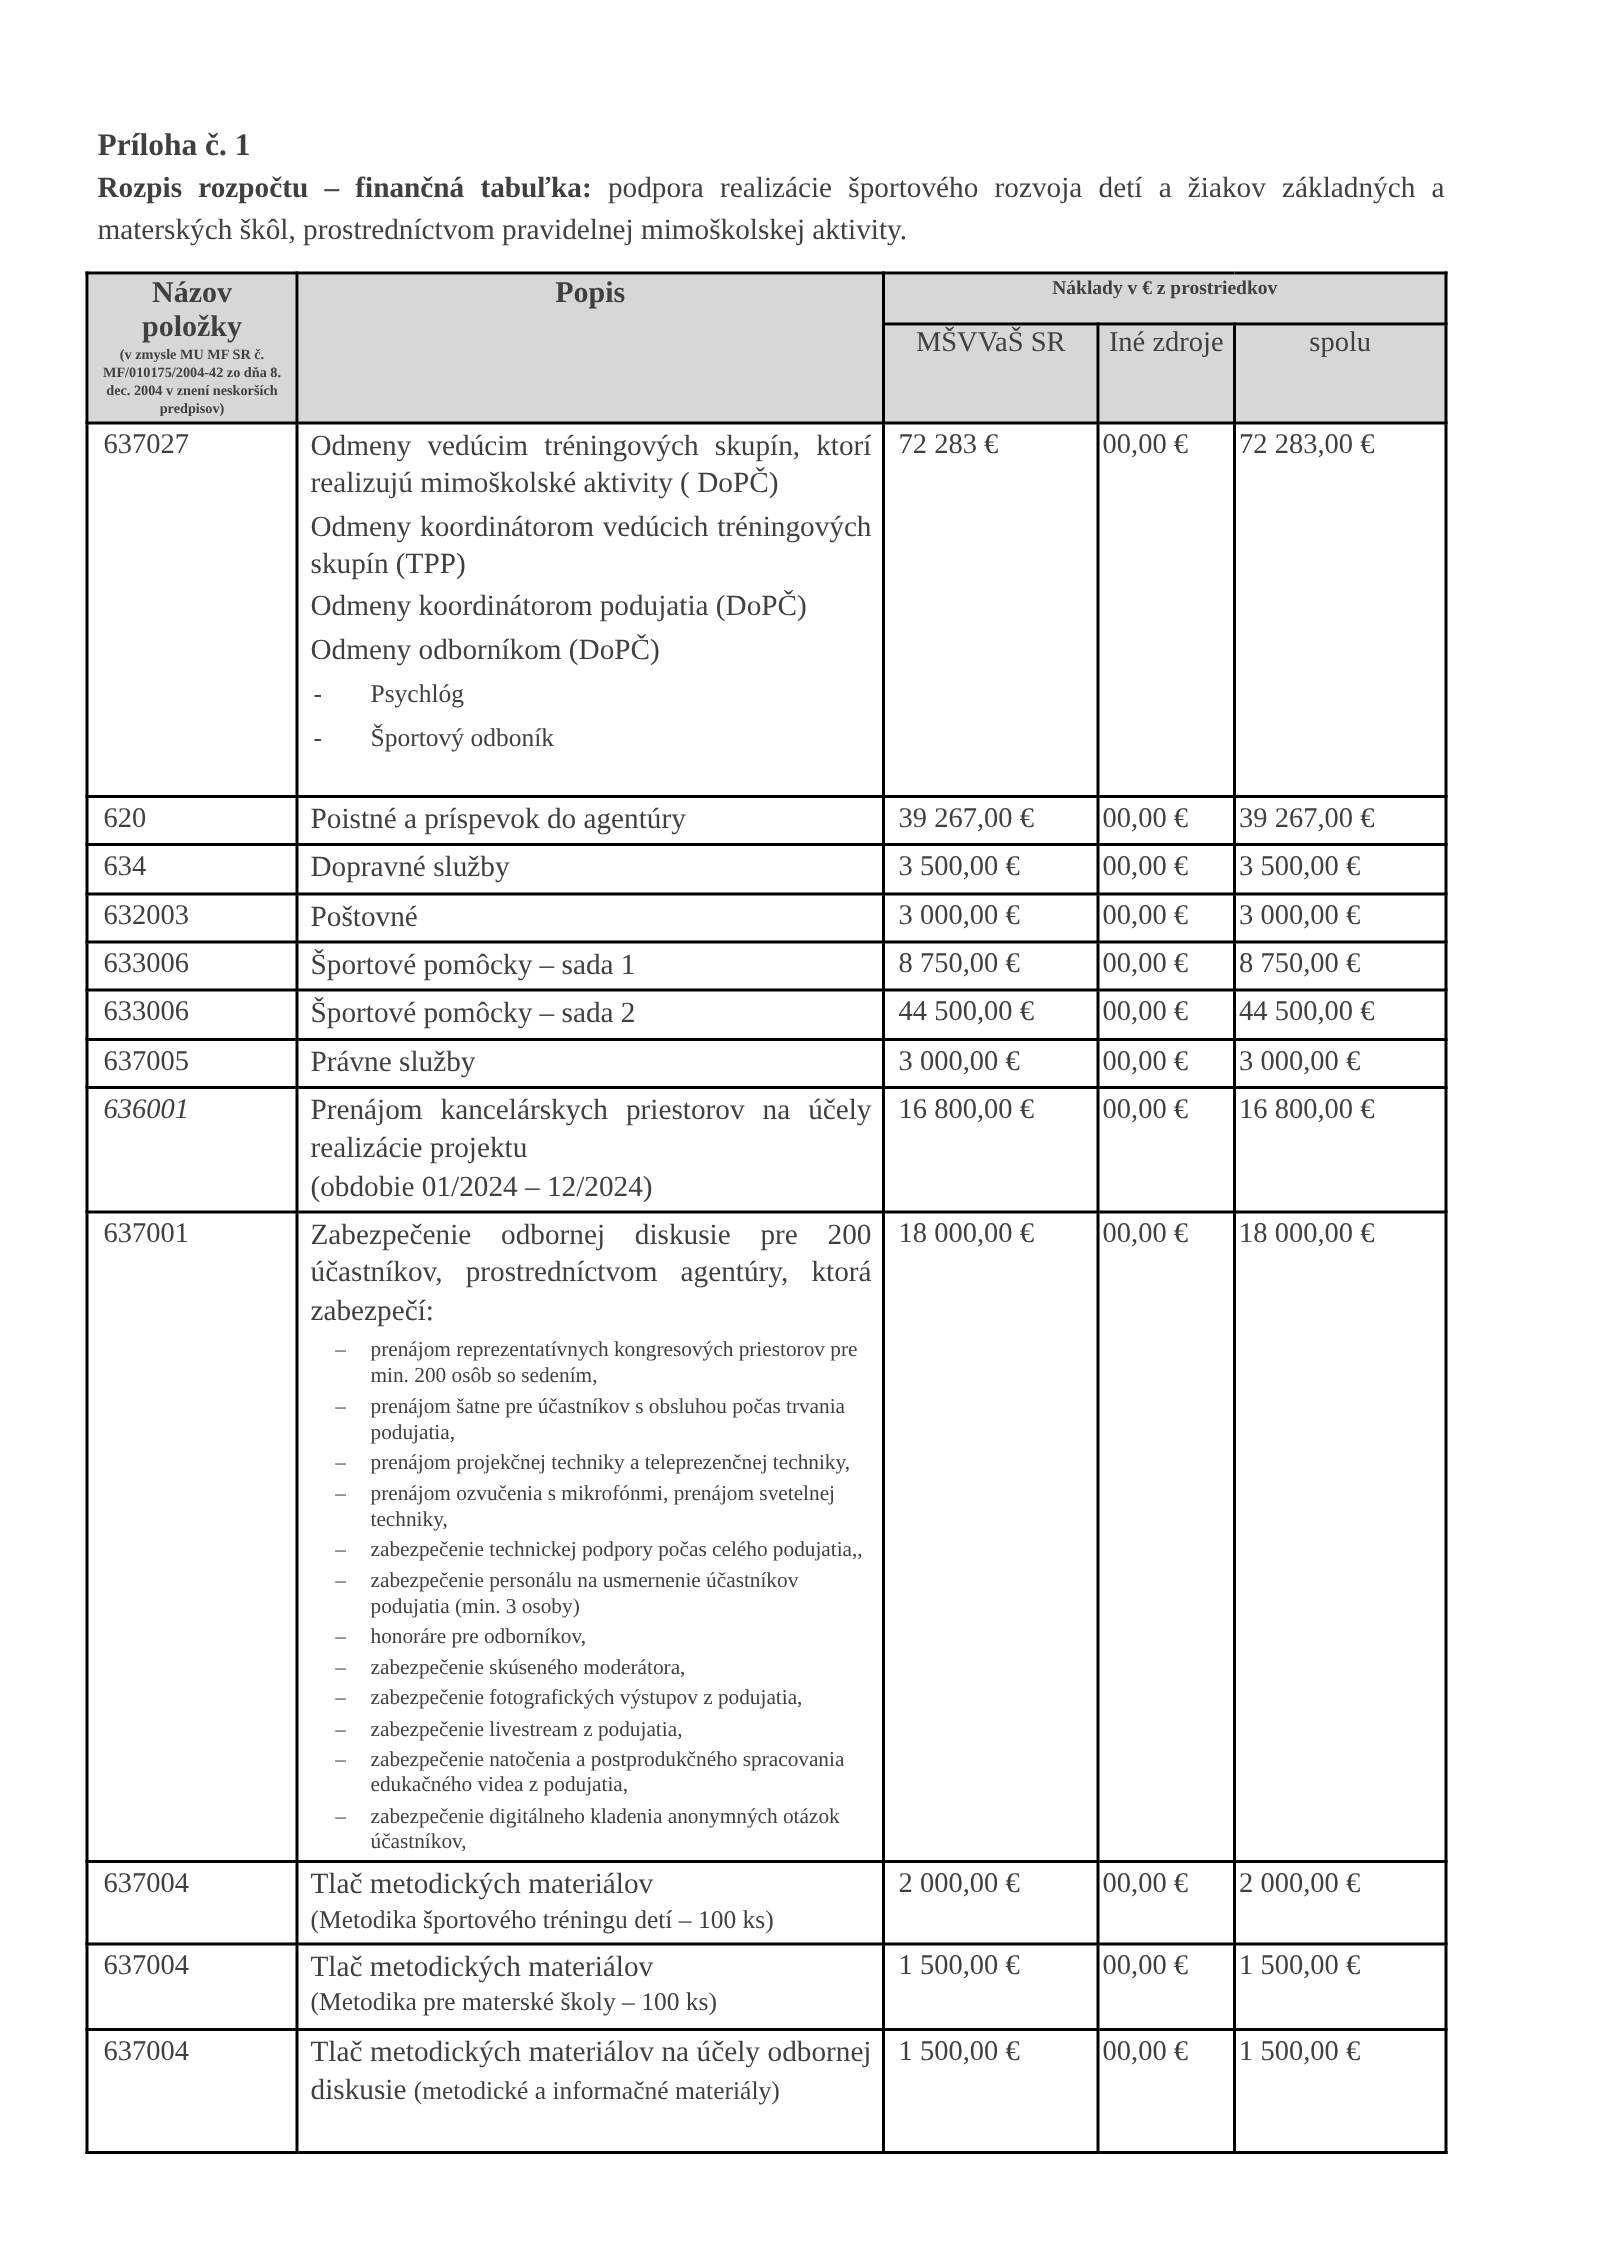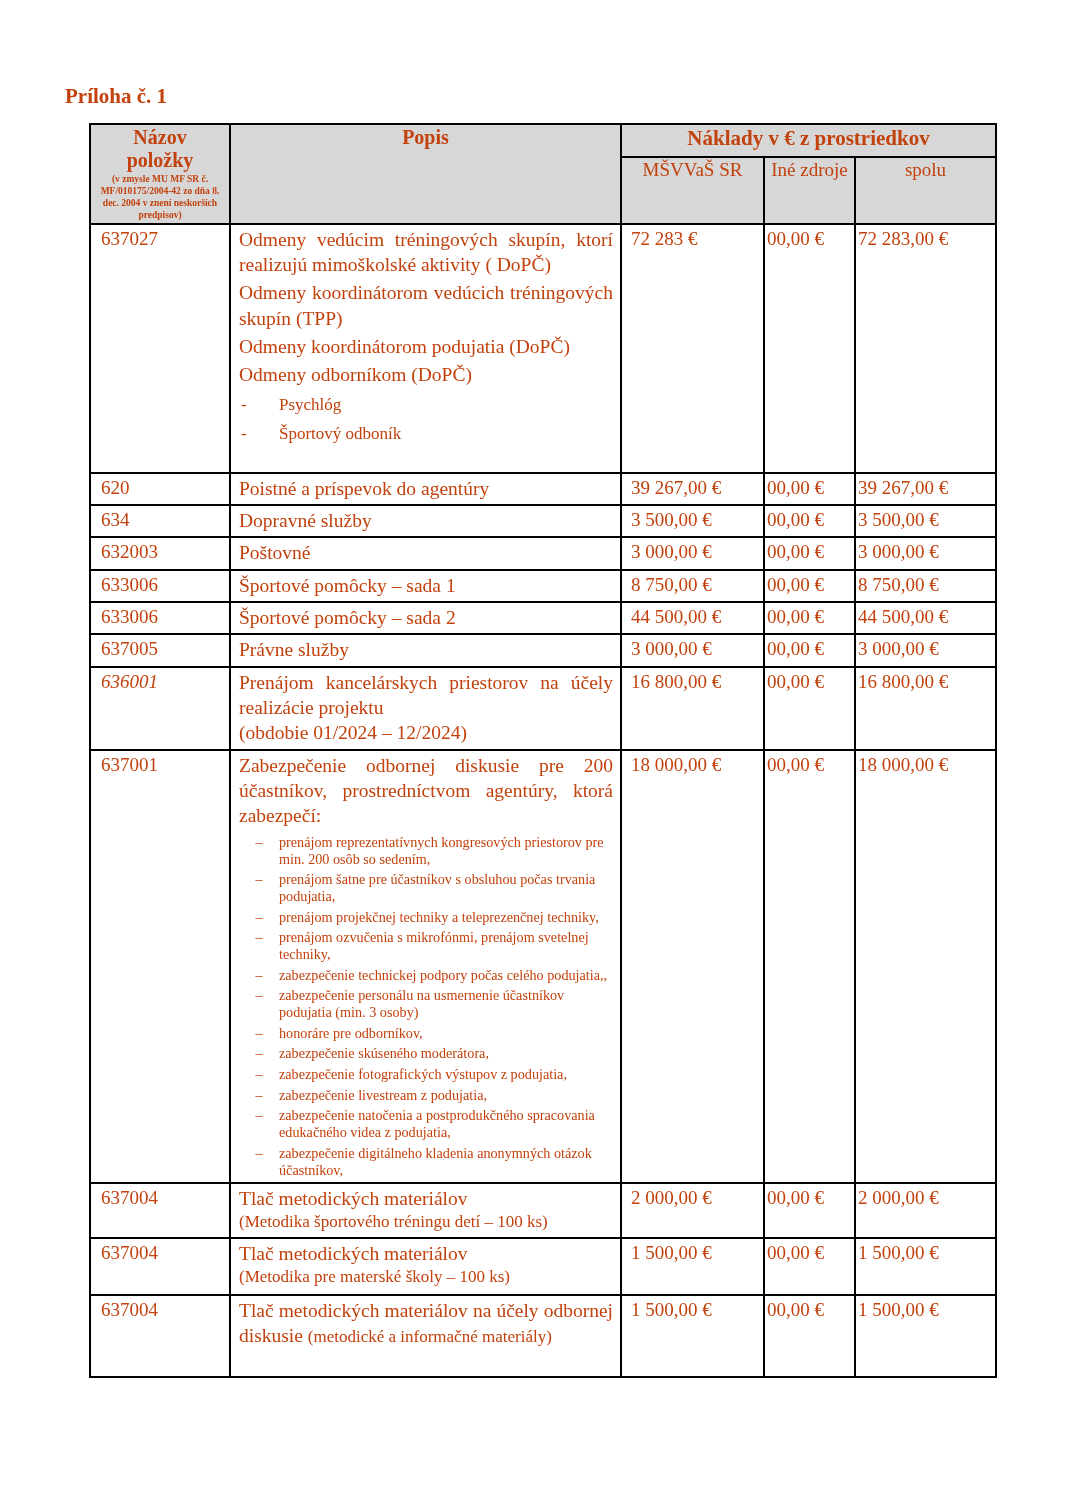--- a/index.html
+++ b/index.html
@@ -1,31 +1,31 @@
 <!DOCTYPE html>
 <html><head>
 <meta charset="utf-8">
 <style>
   html,body{margin:0;padding:0;background:#ffffff;}
   .page{position:relative;width:1080px;height:1499px;background:#ffffff;overflow:hidden;
-        font-family:"Liberation Serif", serif;color:#c2410c;}
+        font-family:"Liberation Serif", serif;color:#404040;}
   .content{position:absolute;left:57px;top:84px;width:906px;}
   .doc-head{padding-left:8px;}
   .attachment{font-size:21px;font-weight:bold;margin:0 0 3px 0;}
   .intro{font-size:19.5px;line-height:1.42;margin:0;text-align:justify;}
   .intro .b{font-weight:bold;}
 
   table.budget{border-collapse:collapse;table-layout:fixed;width:906px;margin-top:14px;}
   table.budget td,table.budget th{border:2px solid #000;vertical-align:top;overflow:hidden;}
-  table.budget{border:2px solid #c2410c;margin-left:32px;}
+  table.budget{border:2px solid #c2410c;}
   thead th{background:#d7d7d7;font-weight:bold;text-align:center;vertical-align:middle;padding:1px 2px;}
   .hdr-name-title{font-size:20px;line-height:1.15;font-weight:bold;}
   .hdr-name-note{font-size:9.5px;line-height:1.25;font-weight:bold;margin-top:2px;}
   .hdr-popis{font-size:20px;}
-  .hdr-costs{font-size:21px;height:29px;text-align:center;}
+  .hdr-costs{font-size:13px;height:29px;text-align:center;}
   .hdr-sub{font-size:19px;font-weight:normal;height:62px;}
 
   td.code{font-size:19px;padding:3px 4px 2px 10px;}
   td.popis{padding:2px 7px 3px 8px;}
   .jp{margin:0;font-size:19.5px;line-height:1.3;text-align:justify;}
   .jp.gap{margin-top:3px;}
   td.val{font-size:19px;padding:3px 2px 2px 2px;}
   td.val.left{text-align:left;padding-left:9px;}
   td.val.center{text-align:left;}
 
@@ -44,20 +44,21 @@
   .pt22{padding-top:24px;} .pt28{padding-top:30px;}
 </style>
 </head>
 <body>
 
 <div class="page">
   <div class="content">
 
     <div class="doc-head">
       <p class="attachment">Príloha č. 1</p>
+      <p class="intro"><span class="b">Rozpis rozpočtu – finančná tabuľka:</span> <span>podpora realizácie športového rozvoja detí a žiakov základných a materských škôl, prostredníctvom pravidelnej mimoškolskej aktivity.</span></p>
     </div>
 
     <table class="budget">
       <colgroup>
         <col style="width:140px">
           <col style="width:391px">
           <col style="width:143px">
           <col style="width:91px">
           <col style="width:141px">
       </colgroup>

